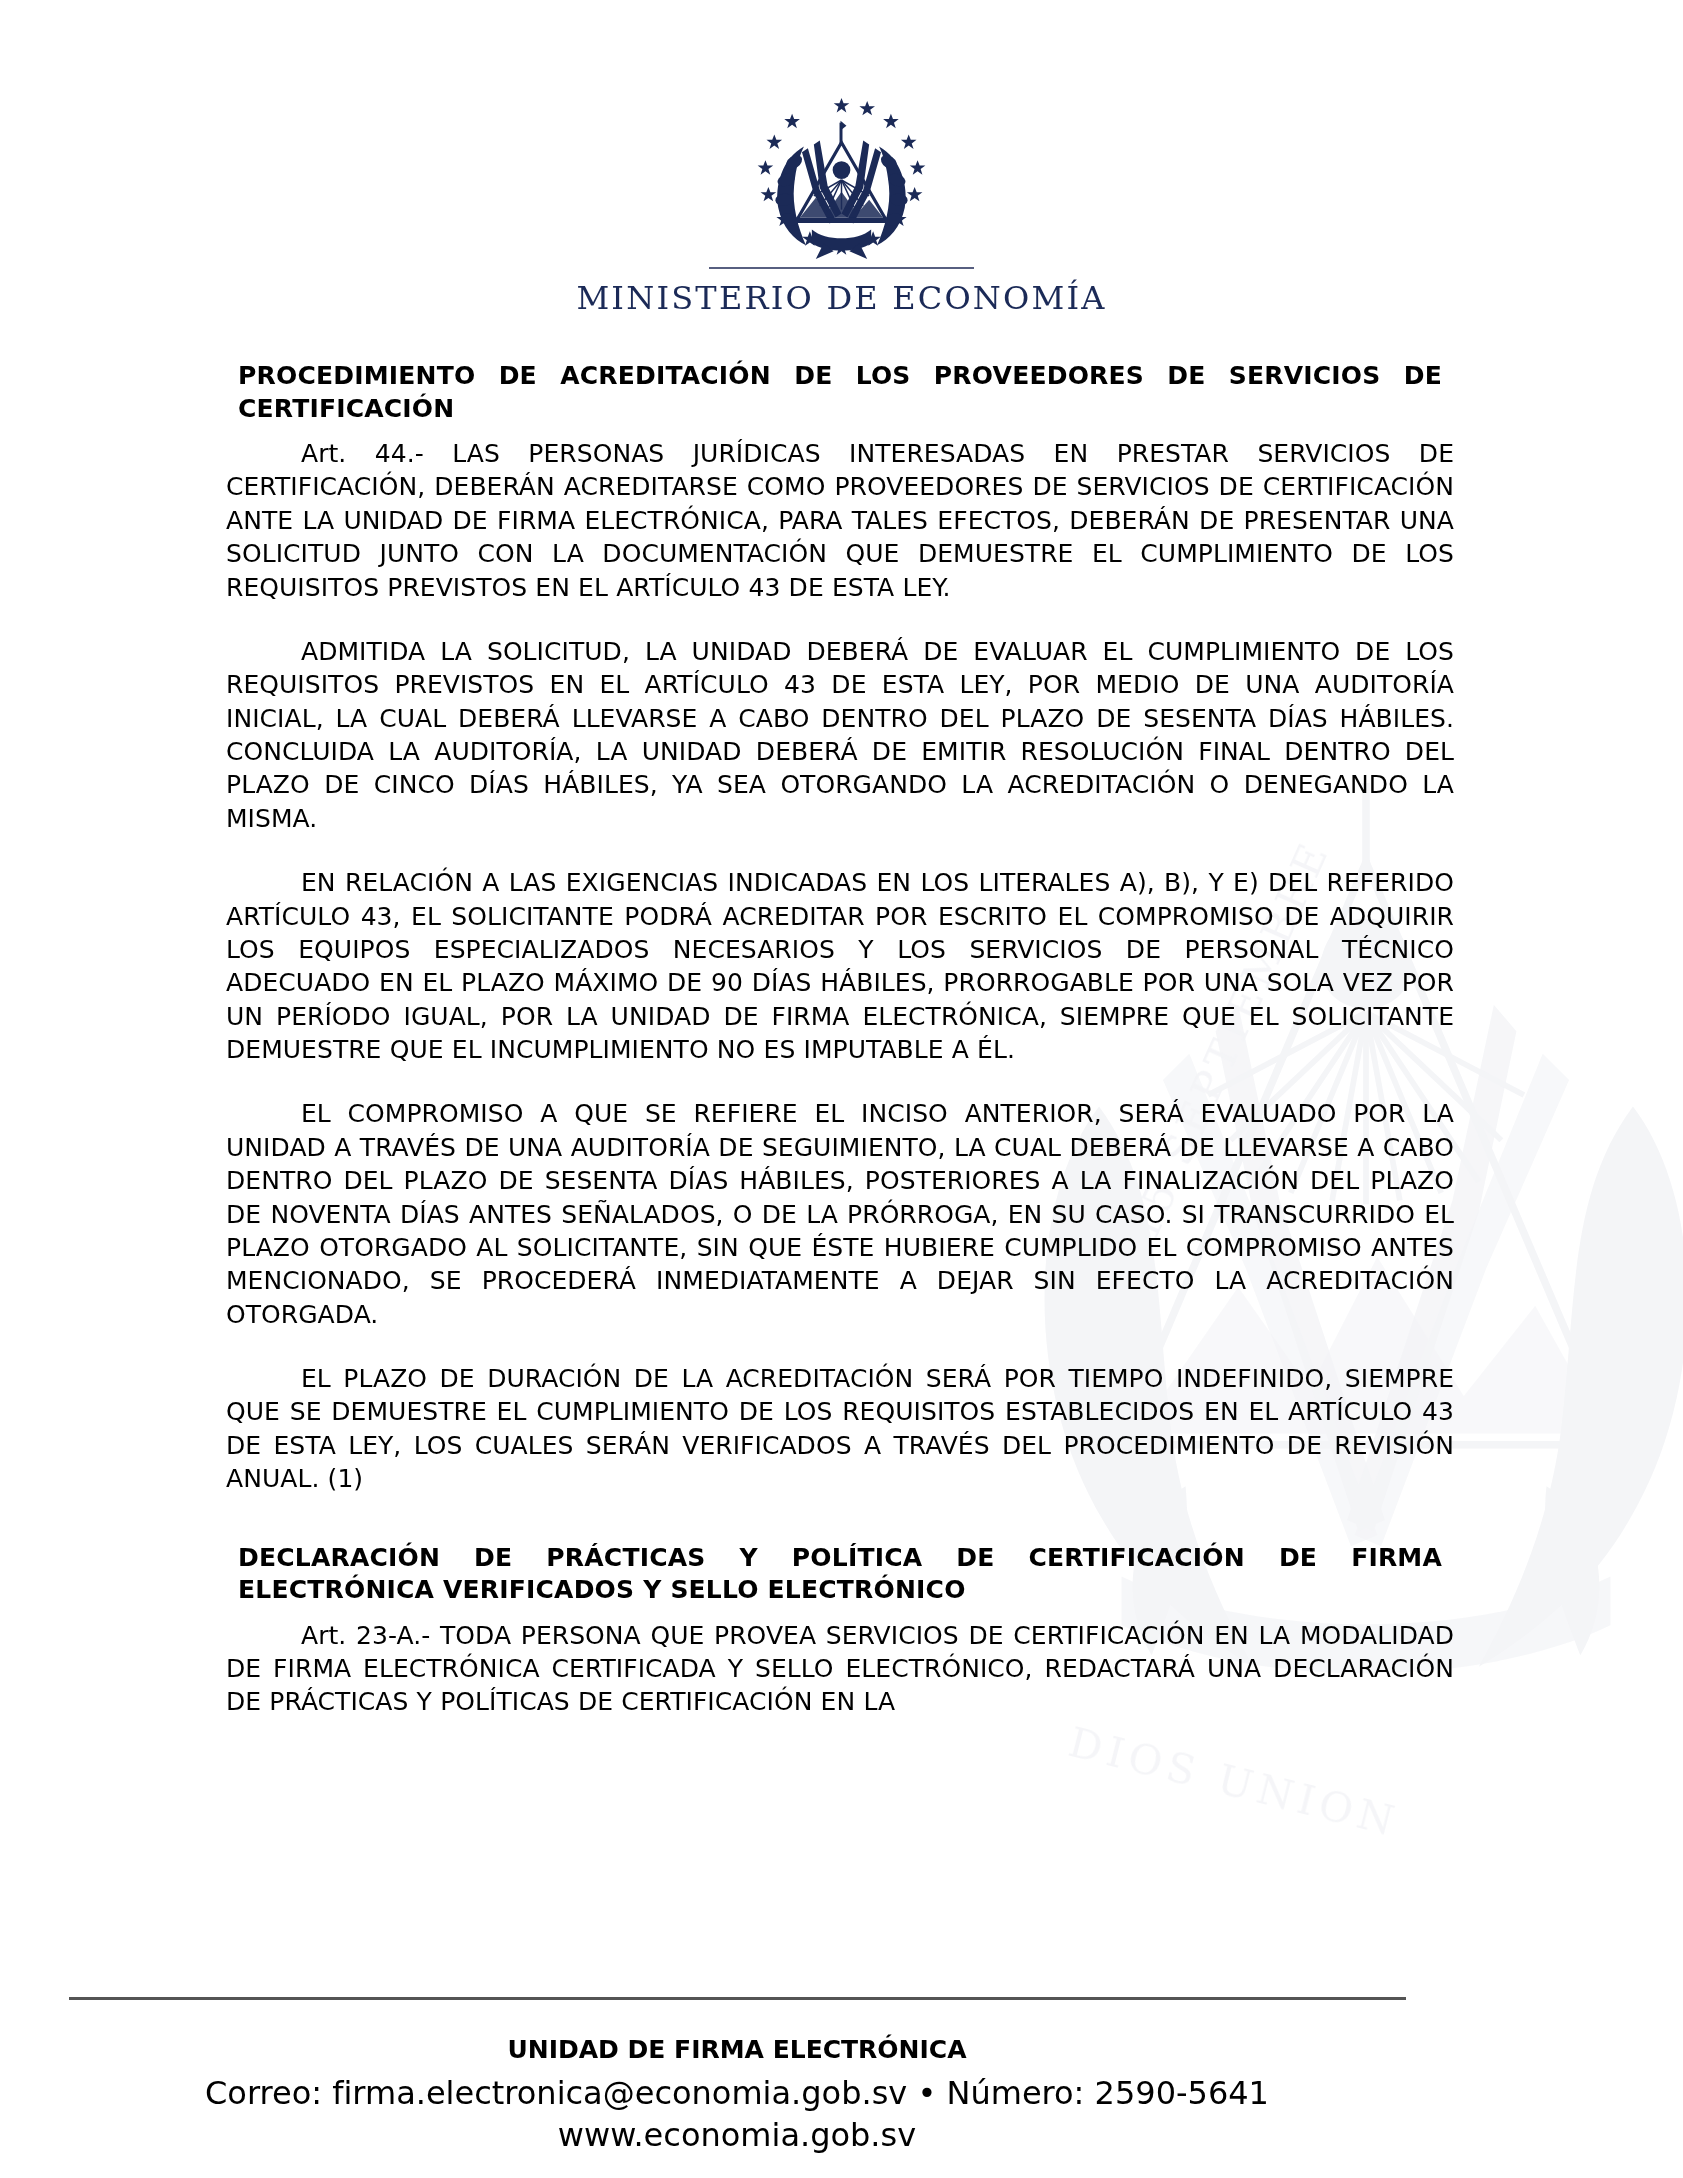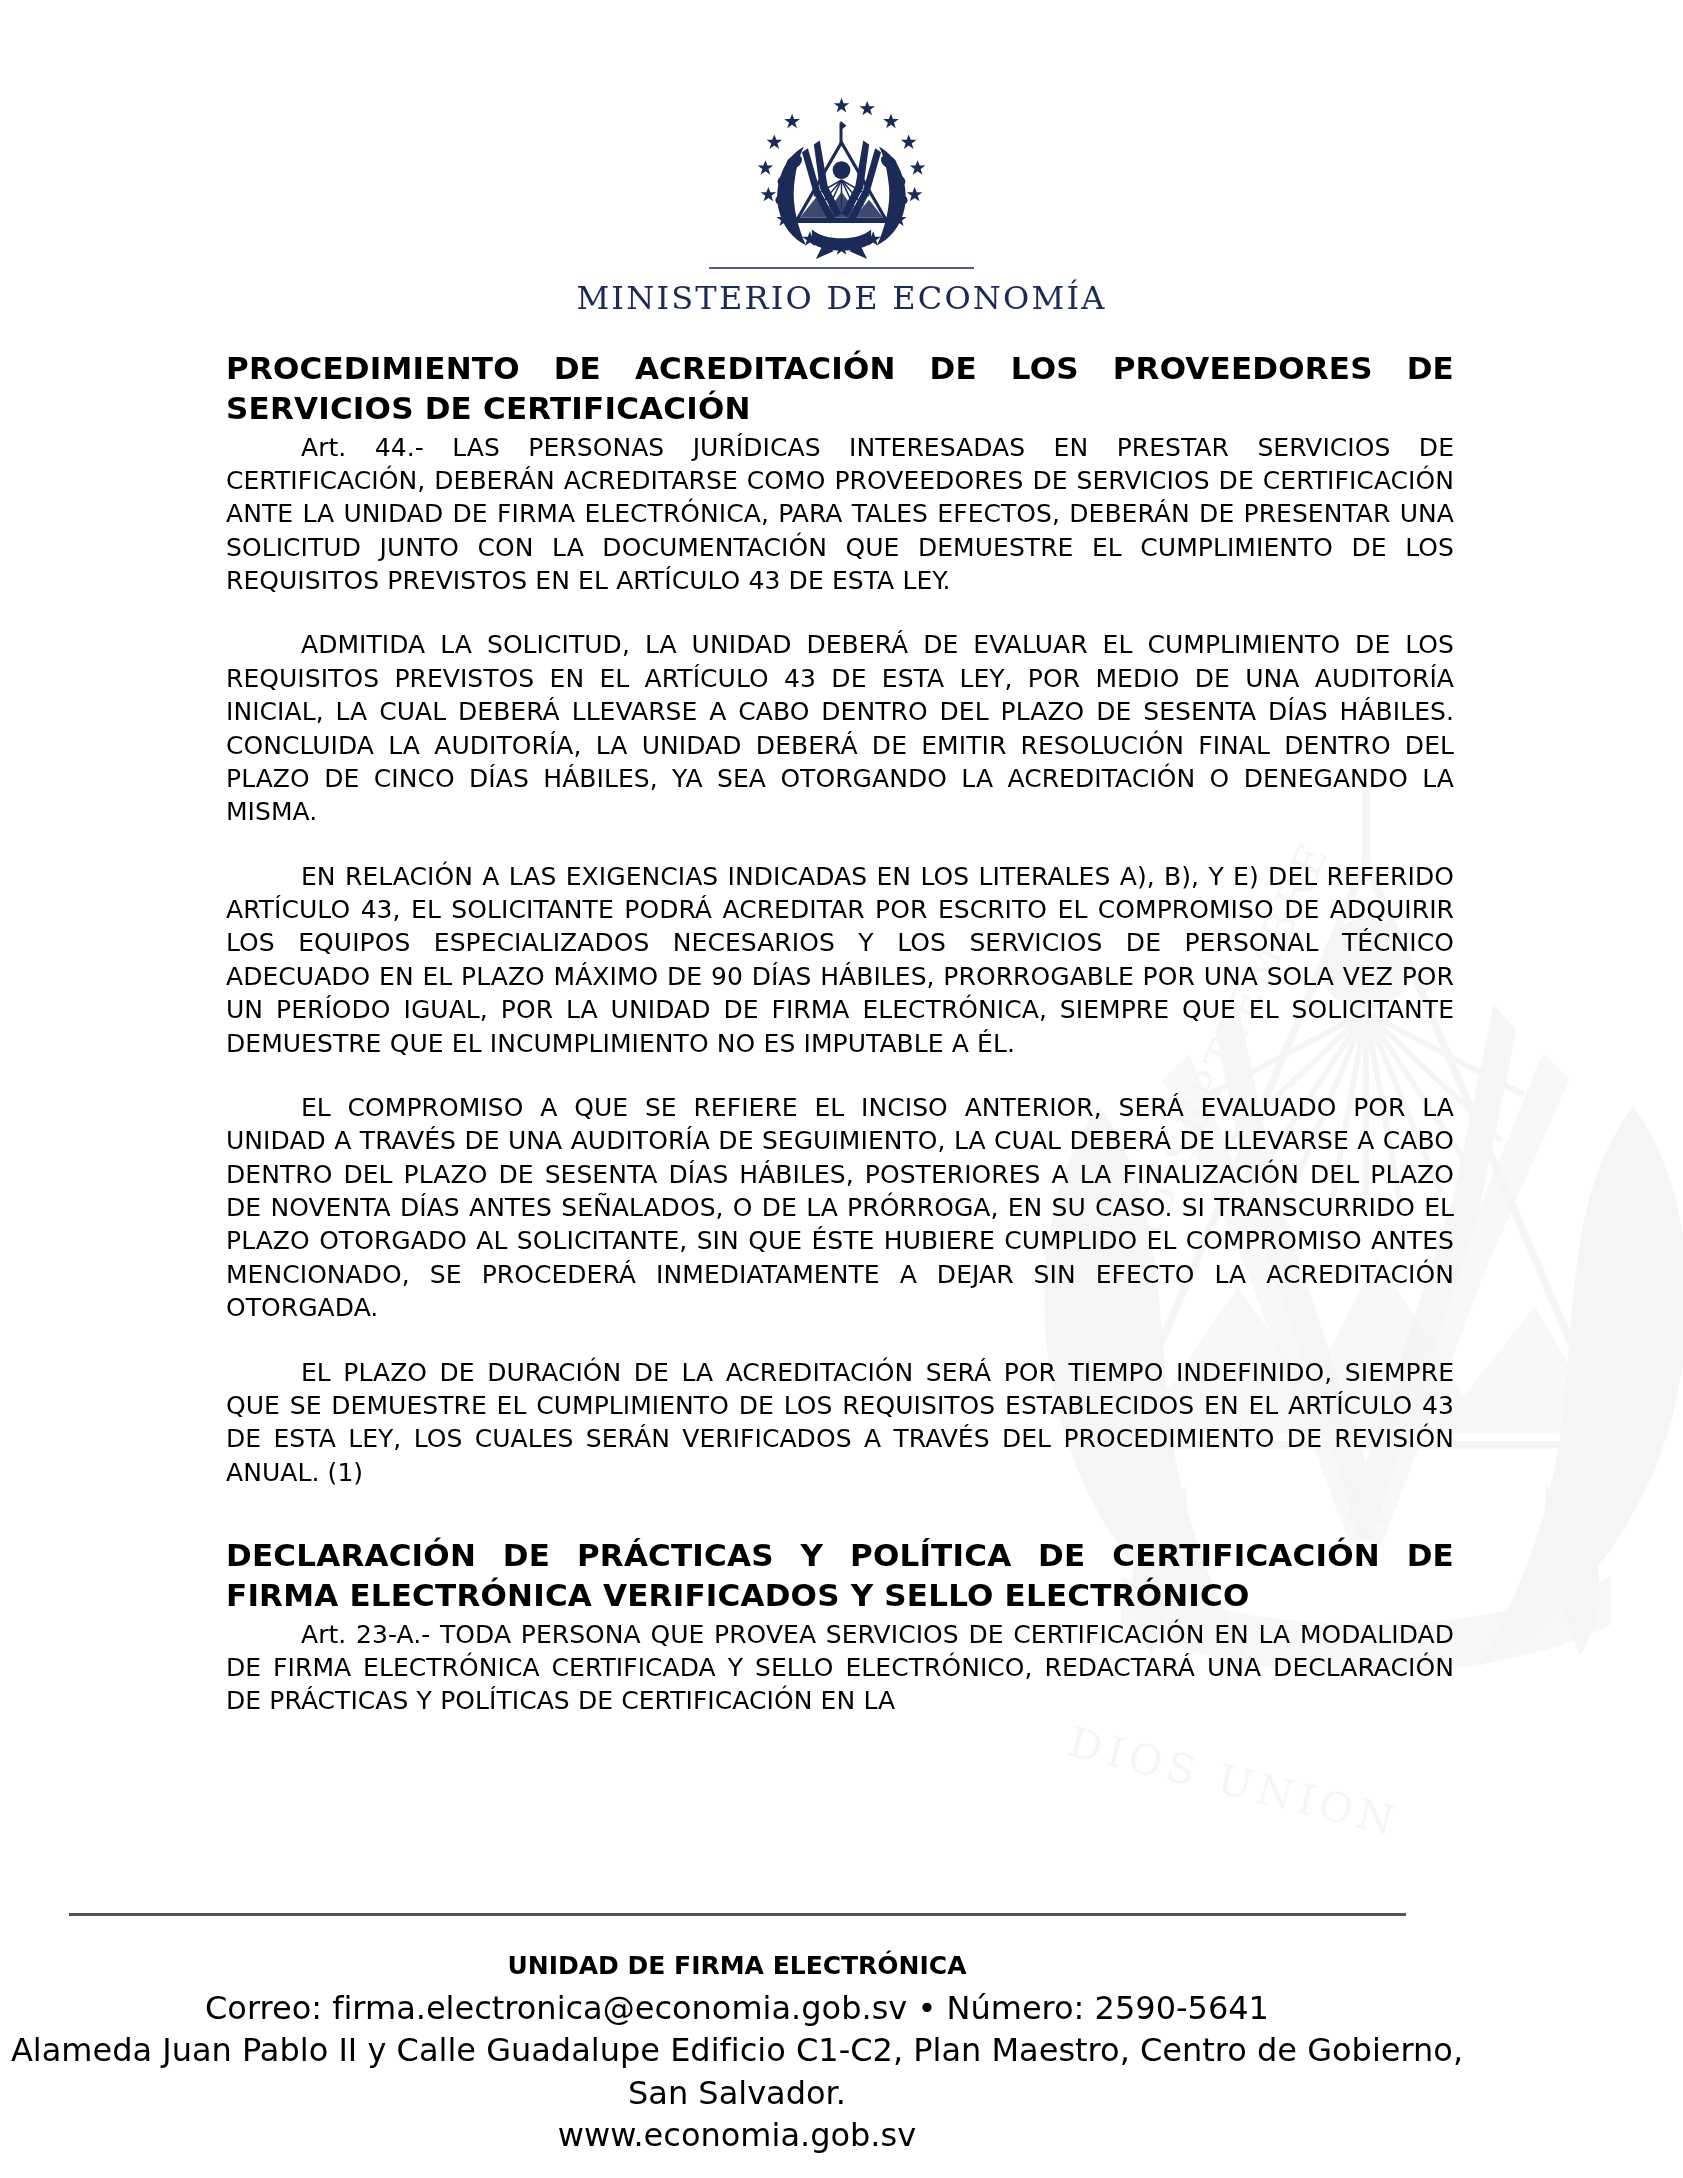--- a/index.html
+++ b/index.html
@@ -67,27 +67,27 @@
 
   
   .content {
     position: absolute;
     left: 226px;
     top: 348px;
     width: 1228px;
     z-index: 3;
   }
   .section-heading {
-    font-size: 31px;
+    font-size: 25px;
     font-weight: bold;
     line-height: 1.30;
     text-align: justify;
     text-align-last: left;
     letter-spacing: 0.2px;
-    margin: 0;
+    margin: 12px;
   }
   .section-heading.spaced-top { margin-top: 46px; }
 
   p.body-par {
     font-size: 25px;
     line-height: 1.335;
     text-align: justify;
     text-align-last: left;
     margin: 0;
     letter-spacing: 0.05px;
@@ -301,18 +301,17 @@
     <h2 class="section-heading spaced-top">DECLARACIÓN DE PRÁCTICAS Y POLÍTICA DE CERTIFICACIÓN DE FIRMA ELECTRÓNICA VERIFICADOS Y SELLO ELECTRÓNICO</h2>
 
     <p class="body-par indent gap-sm">Art. 23-A.- TODA PERSONA QUE PROVEA SERVICIOS DE CERTIFICACIÓN EN LA MODALIDAD DE FIRMA ELECTRÓNICA CERTIFICADA Y SELLO ELECTRÓNICO, REDACTARÁ UNA DECLARACIÓN DE PRÁCTICAS Y POLÍTICAS DE CERTIFICACIÓN EN LA</p>
 
   </main>
 
   <footer class="doc-footer">
     <div class="footer-rule"></div>
     <div class="footer-title">UNIDAD DE FIRMA ELECTRÓNICA</div>
     <div class="footer-line">Correo: firma.electronica@economia.gob.sv • Número: 2590-5641</div>
-    <div class="footer-line">Alameda Juan Pablo II y Calle Guadalupe Edificio C1-C2, Plan Maestro, Centro de Gobierno, San Salvador.</div>
     <div class="footer-line">www.economia.gob.sv</div>
   </footer>
 
 </div>
 
 
 </body></html>

